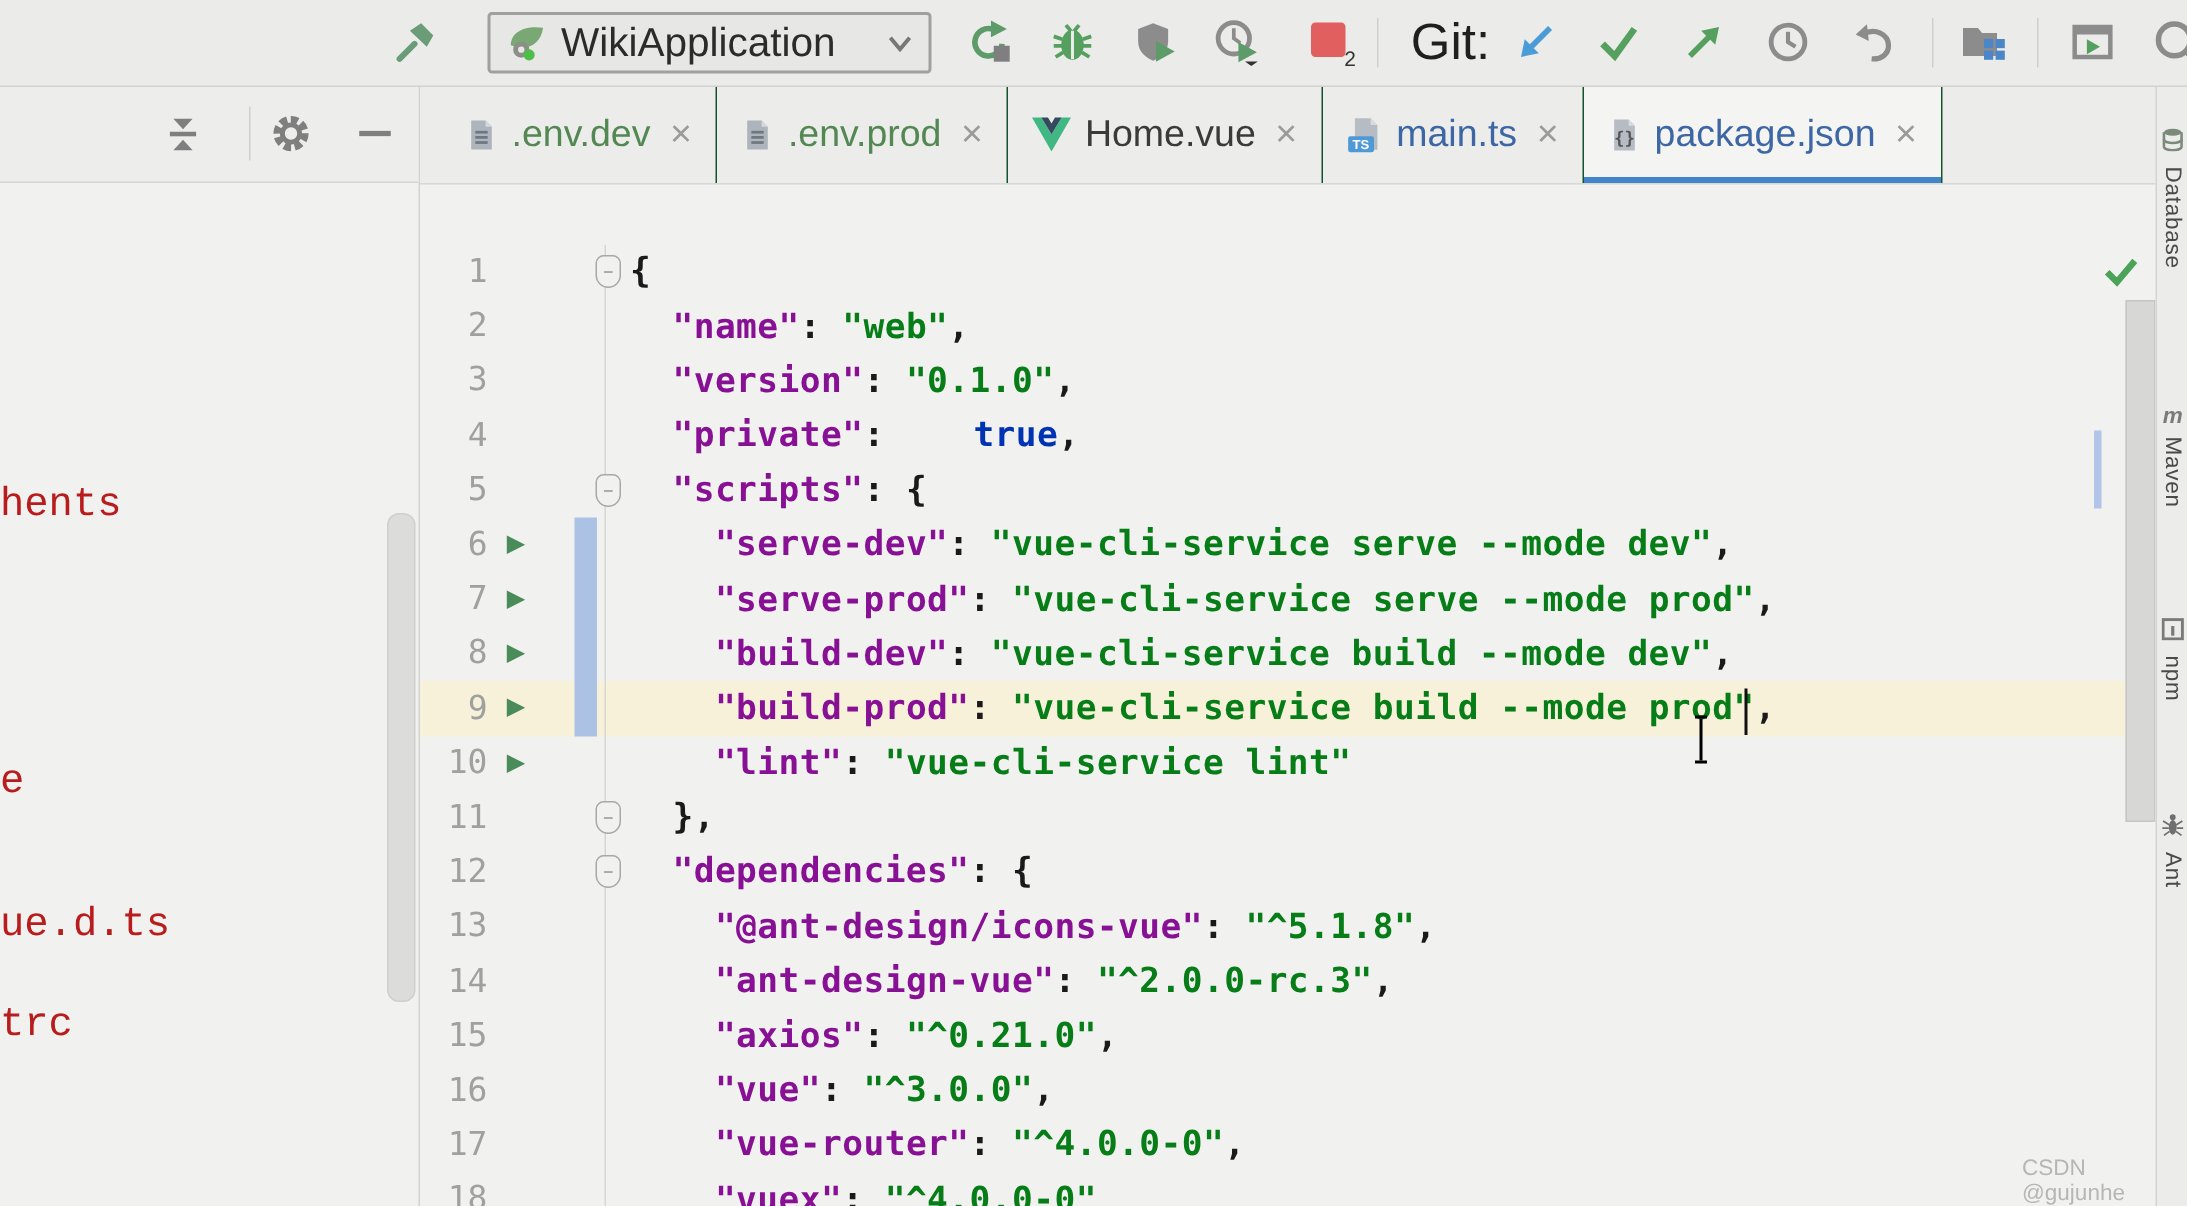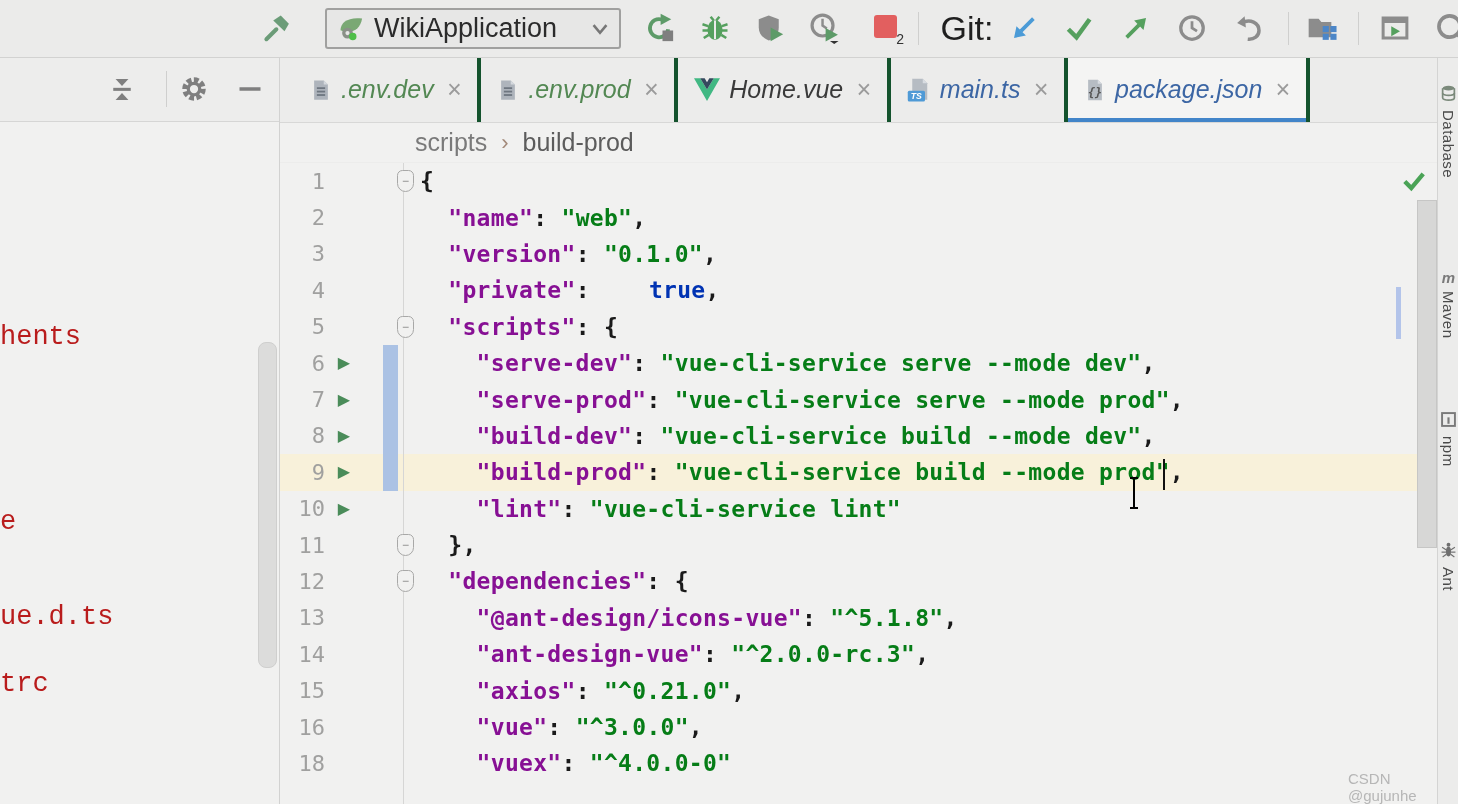--- a/index.html
+++ b/index.html
@@ -31,21 +31,21 @@
   .pt-btn{position:absolute;top:12px;width:40px;height:40px;display:flex;align-items:center;justify-content:center;}
   .pt-sep{position:absolute;left:166px;top:14px;width:1px;height:36px;background:#cfcfce;}
   .tree-item{position:absolute;left:0;font-size:27px;color:#b91c1c;white-space:nowrap;font-family:Liberation Mono, monospace;}
   .panel-scrollbar{position:absolute;left:258px;top:285px;width:19px;height:326px;background:#dcdcdb;
                    border:1px solid #cfcfce;border-radius:8px;box-sizing:border-box;}
 
   
   .tabbar{position:absolute;left:280px;top:57px;width:1157px;height:66px;background:#ececeb;
           border-bottom:1px solid #d8d8d7;display:flex;align-items:stretch;padding-left:14px;box-sizing:border-box;z-index:5;}
   .tab{position:relative;display:flex;align-items:center;gap:9px;padding:0 16px;font-size:25px;
-       border-right:4px solid #14532d;cursor:default;font-style:italic;}
+       border-right:1px solid #14532d;cursor:default;}
   .tab.active{background:#f4f4f3;}
   .tab.active::after{content:"";position:absolute;left:0;right:0;bottom:0;height:4px;background:#4285c9;}
   .tab-label.green{color:#538853;}
   .tab-label.blue{color:#3c66a4;}
   .tab-label.dark{color:#3a3a3a;}
   .tab-close{color:#9b9b9b;font-size:25px;margin-left:4px;}
   .tab-icon{display:flex;align-items:center;}
 
   
   .breadcrumbs{position:absolute;left:280px;top:123px;width:1157px;height:40px;background:#f1f1f0;
@@ -323,44 +323,40 @@
             <path d="M3 1 h7 l3 3 v12 H3 Z" fill="#b6bcc3"></path>
             <path d="M10 1 l3 3 h-3 Z" fill="#d8dce1"></path>
             <text x="8" y="13" font-size="8.5" font-weight="bold" fill="#555" text-anchor="middle" font-family="DejaVu Sans Mono, monospace">{}</text>
           </svg>
         </span>
         <span class="tab-label blue">package.json</span>
         <span class="tab-close">×</span>
       </div>
     </div>
 
-  <div class="breadcrumbs">
-    <span>scripts</span>
-    <span class="bc-sep">›</span>
-    <span class="bc-last">build-prod</span>
-  </div>
 
   <div class="code-area">
     <div id="code-lines">
         <div class="code-line"><span class="ln">1</span><span class="run-slot"></span><span class="fold-slot"><span class="fold-handle">−</span></span><span class="code-text"><span class="tok-p">{</span></span></div>
         <div class="code-line"><span class="ln">2</span><span class="run-slot"></span><span class="fold-slot"></span><span class="code-text"><span class="tok-p">  </span><span class="tok-k">"name"</span><span class="tok-p">: </span><span class="tok-s">"web"</span><span class="tok-p">,</span></span></div>
         <div class="code-line"><span class="ln">3</span><span class="run-slot"></span><span class="fold-slot"></span><span class="code-text"><span class="tok-p">  </span><span class="tok-k">"version"</span><span class="tok-p">: </span><span class="tok-s">"0.1.0"</span><span class="tok-p">,</span></span></div>
         <div class="code-line"><span class="ln">4</span><span class="run-slot"></span><span class="fold-slot"></span><span class="code-text"><span class="tok-p">  </span><span class="tok-k">"private"</span><span class="tok-p">: </span><span class="tok-b">true</span><span class="tok-p">,</span></span></div>
         <div class="code-line"><span class="ln">5</span><span class="run-slot"></span><span class="fold-slot"><span class="fold-handle">−</span></span><span class="code-text"><span class="tok-p">  </span><span class="tok-k">"scripts"</span><span class="tok-p">: {</span></span></div>
         <div class="code-line"><span class="ln">6</span><span class="run-slot">▶</span><span class="fold-slot"></span><span class="code-text"><span class="tok-p">    </span><span class="tok-k">"serve-dev"</span><span class="tok-p">: </span><span class="tok-s">"vue-cli-service serve --mode dev"</span><span class="tok-p">,</span></span></div>
         <div class="code-line"><span class="ln">7</span><span class="run-slot">▶</span><span class="fold-slot"></span><span class="code-text"><span class="tok-p">    </span><span class="tok-k">"serve-prod"</span><span class="tok-p">: </span><span class="tok-s">"vue-cli-service serve --mode prod"</span><span class="tok-p">,</span></span></div>
         <div class="code-line"><span class="ln">8</span><span class="run-slot">▶</span><span class="fold-slot"></span><span class="code-text"><span class="tok-p">    </span><span class="tok-k">"build-dev"</span><span class="tok-p">: </span><span class="tok-s">"vue-cli-service build --mode dev"</span><span class="tok-p">,</span></span></div>
         <div class="code-line active"><span class="ln">9</span><span class="run-slot">▶</span><span class="fold-slot"></span><span class="code-text"><span class="tok-p">    </span><span class="tok-k">"build-prod"</span><span class="tok-p">: </span><span class="tok-s">"vue-cli-service build --mode prod"</span><span class="tok-p">,</span></span></div>
         <div class="code-line"><span class="ln">10</span><span class="run-slot">▶</span><span class="fold-slot"></span><span class="code-text"><span class="tok-p">    </span><span class="tok-k">"lint"</span><span class="tok-p">: </span><span class="tok-s">"vue-cli-service lint"</span></span></div>
         <div class="code-line"><span class="ln">11</span><span class="run-slot"></span><span class="fold-slot"><span class="fold-handle">−</span></span><span class="code-text"><span class="tok-p">  },</span></span></div>
         <div class="code-line"><span class="ln">12</span><span class="run-slot"></span><span class="fold-slot"><span class="fold-handle">−</span></span><span class="code-text"><span class="tok-p">  </span><span class="tok-k">"dependencies"</span><span class="tok-p">: {</span></span></div>
         <div class="code-line"><span class="ln">13</span><span class="run-slot"></span><span class="fold-slot"></span><span class="code-text"><span class="tok-p">    </span><span class="tok-k">"@ant-design/icons-vue"</span><span class="tok-p">: </span><span class="tok-s">"^5.1.8"</span><span class="tok-p">,</span></span></div>
         <div class="code-line"><span class="ln">14</span><span class="run-slot"></span><span class="fold-slot"></span><span class="code-text"><span class="tok-p">    </span><span class="tok-k">"ant-design-vue"</span><span class="tok-p">: </span><span class="tok-s">"^2.0.0-rc.3"</span><span class="tok-p">,</span></span></div>
         <div class="code-line"><span class="ln">15</span><span class="run-slot"></span><span class="fold-slot"></span><span class="code-text"><span class="tok-p">    </span><span class="tok-k">"axios"</span><span class="tok-p">: </span><span class="tok-s">"^0.21.0"</span><span class="tok-p">,</span></span></div>
         <div class="code-line"><span class="ln">16</span><span class="run-slot"></span><span class="fold-slot"></span><span class="code-text"><span class="tok-p">    </span><span class="tok-k">"vue"</span><span class="tok-p">: </span><span class="tok-s">"^3.0.0"</span><span class="tok-p">,</span></span></div>
+        <div class="code-line"><span class="ln">17</span><span class="run-slot"></span><span class="fold-slot"></span><span class="code-text"><span class="tok-p">    </span><span class="tok-k">"vue-router"</span><span class="tok-p">: </span><span class="tok-s">"^4.0.0-0"</span><span class="tok-p">,</span></span></div>
         <div class="code-line"><span class="ln">18</span><span class="run-slot"></span><span class="fold-slot"></span><span class="code-text"><span class="tok-p">    </span><span class="tok-k">"vuex"</span><span class="tok-p">: </span><span class="tok-s">"^4.0.0-0"</span></span></div>
       </div>
     <div class="gutter-border"></div>
     <div class="vcs-change-bar"></div>
     <div class="text-caret"></div>
     <div class="inspect-check">
       <svg width="28" height="26" viewBox="0 0 24 24">
         <path d="M3.5 12.5 L9.5 18.5 L20.5 5.5" stroke="#4aa356" stroke-width="4" fill="none"></path>
       </svg>
     </div>

